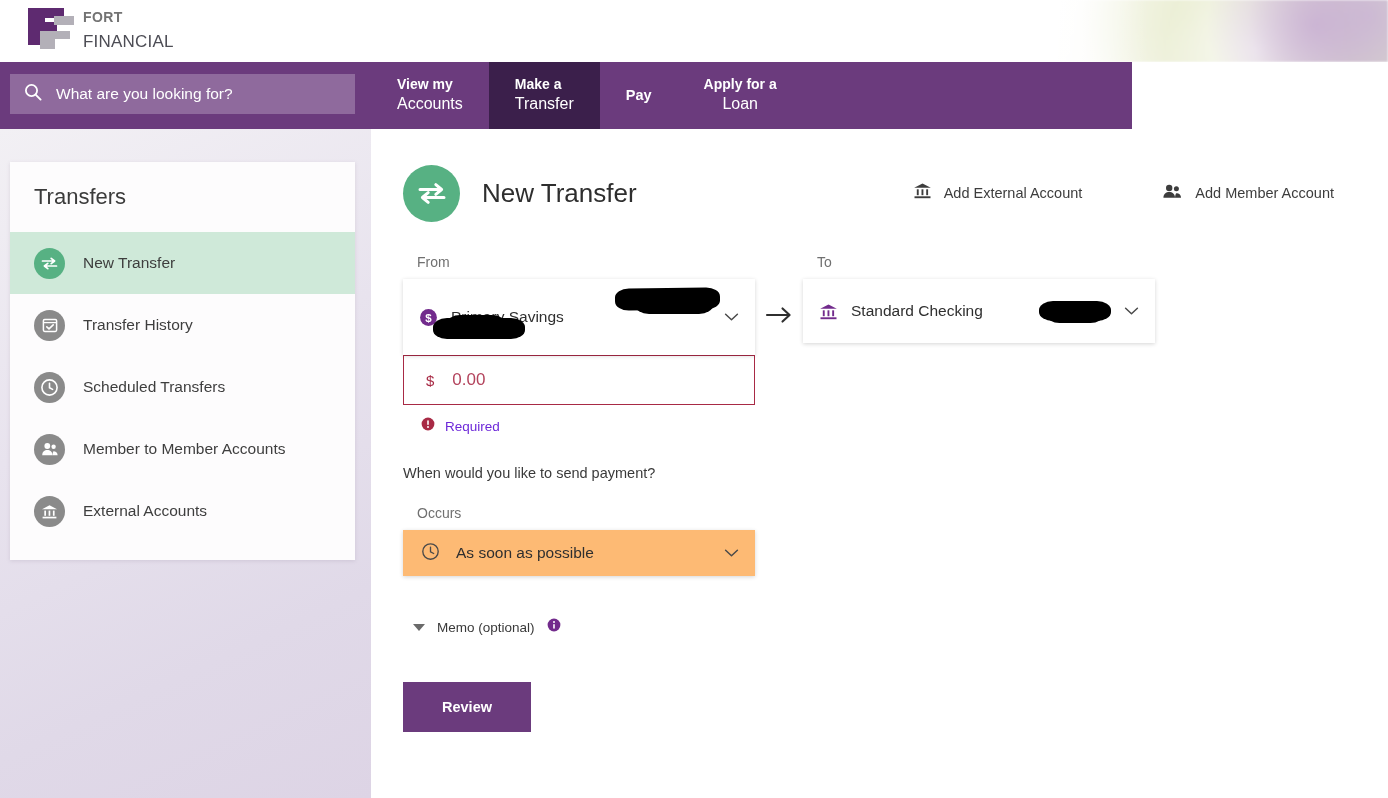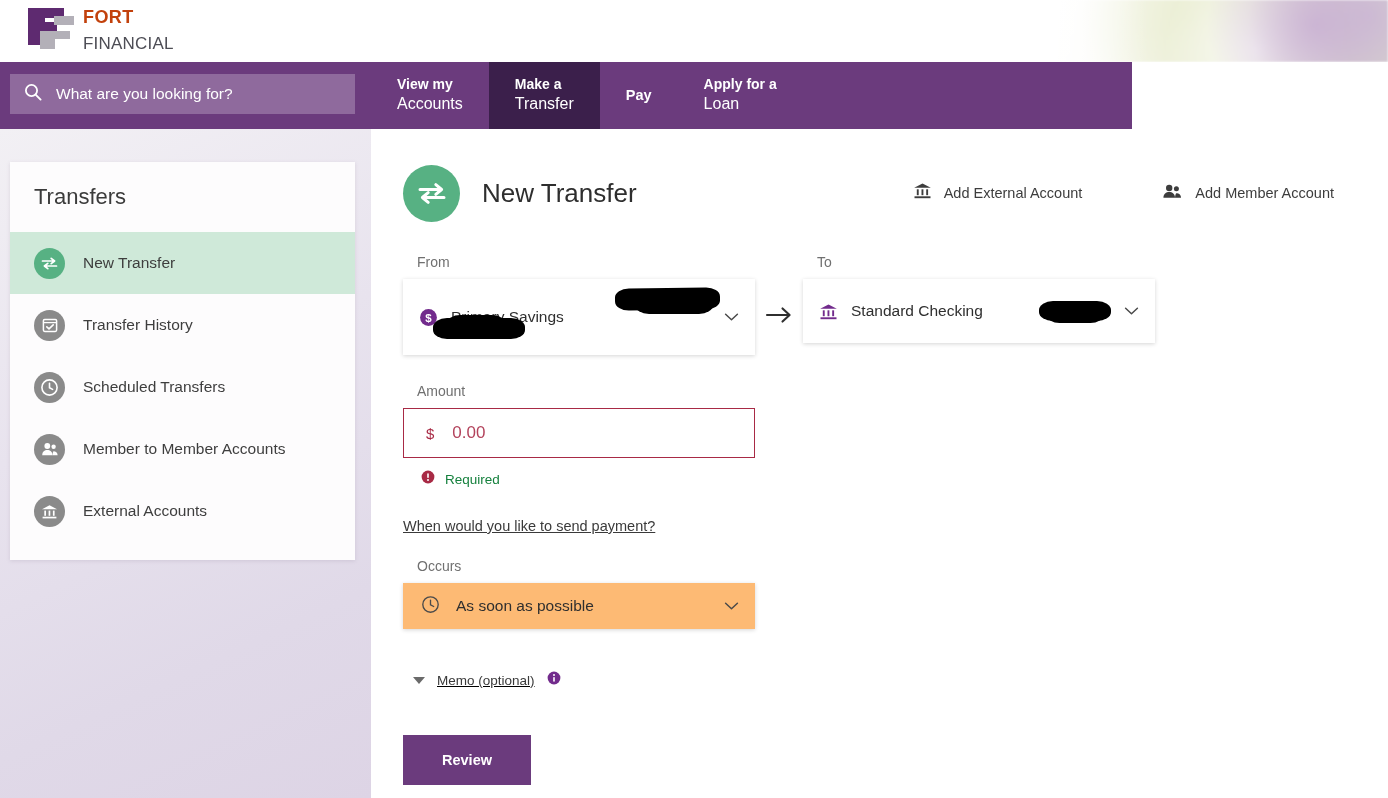--- a/index.html
+++ b/index.html
@@ -33,21 +33,21 @@
   .logo { position: absolute; left: 28px; top: 6px; display: flex; align-items: center; gap: 9px; }
   .logo-mark { position: relative; width: 46px; height: 47px; }
   .logo-mark i { position: absolute; display: block; }
   .lm1 { left: 0;  top: 2px;  width: 17px; height: 37px; background: #5e2a70; }
   .lm2 { left: 14px; top: 2px;  width: 22px; height: 10px; background: #5e2a70; }
   .lm3 { left: 14px; top: 16px; width: 15px; height: 9px;  background: #5e2a70; }
   .lm4 { left: 26px; top: 10px; width: 20px; height: 9px;  background: #b3b0b8; }
   .lm5 { left: 12px; top: 25px; width: 15px; height: 18px; background: #b3b0b8; }
   .lm6 { left: 24px; top: 25px; width: 18px; height: 8px;  background: #b3b0b8; }
   .logo-text { line-height: 1.0; }
-  .logo-text .l1 { font-size: 18px; font-weight: bold; color: #c2410c; letter-spacing: 0.4px; }
+  .logo-text .l1 { font-size: 14px; font-weight: bold; color: #737373; letter-spacing: 0.4px; }
   .logo-text .l2 { font-size: 17px; font-weight: normal; color: #4d4d55; letter-spacing: 0.2px; margin-top: 9px; }
   .tagline {
     position: absolute; left: 382px; top: 17px;
     font-size: 15.5px; color: #5a5a5a;
   }
 
   
   .navbar {
     position: absolute; left: 0; top: 62px; width: 1132px; height: 67px;
     background: #6b3b7d;
@@ -63,21 +63,21 @@
     font-family: "Liberation Sans", sans-serif; font-size: 15.5px;
     color: #ffffff; width: 270px;
   }
   .search-input::placeholder { color: #ffffff; opacity: 1; }
   .navitems { position: absolute; left: 371px; top: 0; height: 67px; display: flex; }
   .navitem {
     height: 67px; padding: 14px 26px 0 26px; color: #ffffff; cursor: pointer;
     line-height: 1.28; white-space: nowrap;
   }
   .navitem .n1 { font-size: 14px; font-weight: bold; }
-  .navitem .n2 { font-size: 16px; }
+  .navitem .n2 { font-size: 16px; text-align: center; }
   .navitem.active { background: #3b1f4b; }
   .navitem.single { display: flex; align-items: center; padding-top: 0; }
   .navitem.single .n1 { font-size: 14.5px; font-weight: bold; }
 
   
   .leftbg {
     position: absolute; left: 0; top: 129px; width: 371px; height: 669px;
     background: linear-gradient(155deg, #f2f0f4 0%, #e8e3ee 40%, #e0d9e8 75%, #ddd4e5 100%);
   }
 
@@ -145,31 +145,31 @@
     width: 352px; height: 50px; border: 1px solid #a82a45; background: #fff;
     display: flex; align-items: center; padding-left: 22px; gap: 18px;
   }
   .amt-dollar { font-size: 15px; color: #a82a45; }
   .amt-input {
     border: none; outline: none; background: transparent;
     font-family: "Liberation Sans", sans-serif; font-size: 17px; color: #b3435c; width: 240px;
   }
   .amt-input::placeholder { color: #b3435c; opacity: 1; }
   .err-row { display: flex; align-items: center; gap: 10px; margin: 12px 0 0 18px; }
-  .err-txt { font-size: 13.5px; color: #15803d; }
-
-  .q-label { font-size: 14.5px; color: #3a3a3a; margin: 30px 0 0 0; text-decoration: underline; }
+  .err-txt { font-size: 13.5px; color: #6d28d9; }
+
+  .q-label { font-size: 14.5px; color: #3a3a3a; margin: 30px 0 0 0; }
   .occ-label { font-size: 14px; color: #707070; margin: 24px 0 9px 14px; }
   .occ-box {
     width: 352px; height: 46px; background: #fdba74; box-shadow: 0 1px 4px rgba(0,0,0,0.17);
     display: flex; align-items: center; padding: 0 16px 0 18px; cursor: pointer;
   }
   .occ-txt { font-size: 15.5px; color: #2f2f2f; margin-left: 16px; flex: 1 1 auto; }
 
-  .memo-row { display: flex; align-items: center; gap: 12px; margin: 42px 0 0 10px; cursor: pointer; text-decoration: underline; }
+  .memo-row { display: flex; align-items: center; gap: 12px; margin: 42px 0 0 10px; cursor: pointer; }
   .memo-txt { font-size: 13.5px; color: #3a3a3a; }
   .tri-dn { width: 0; height: 0; border-left: 6px solid transparent; border-right: 6px solid transparent; border-top: 7px solid #6a6a6a; }
 
   .review-btn {
     margin-top: 46px; width: 128px; height: 50px; background: #6b3b7d; border: none;
     color: #fff; font-family: "Liberation Sans", sans-serif; font-size: 14.5px; font-weight: bold;
     cursor: pointer;
   }
 </style>
 </head>
@@ -379,21 +379,20 @@
                 <path d="M1.6 2.3 L7.5 7.7 L13.4 2.3" fill="none" stroke="#4a4a4a" stroke-width="1.5" stroke-linecap="round" stroke-linejoin="round"></path>
               </svg>
             </span>
             <span class="redact rd-to-num"></span>
             <span class="redact rd-to-num2"></span>
           </div>
         </div>
       </div>
 
       
-      <div class="amt-label">Amount</div>
       <div class="amt-box">
         <span class="amt-dollar">$</span>
         <input class="amt-input" type="text" placeholder="0.00" style="">
       </div>
       <div class="err-row">
         <span>
           <svg width="14" height="14" viewBox="0 0 14 14">
             <circle cx="7" cy="7" r="6.4" fill="#a82a45"></circle>
             <rect x="6.2" y="3.2" width="1.6" height="4.9" rx="0.8" fill="#fff"></rect>
             <circle cx="7" cy="10.1" r="1" fill="#fff"></circle>

